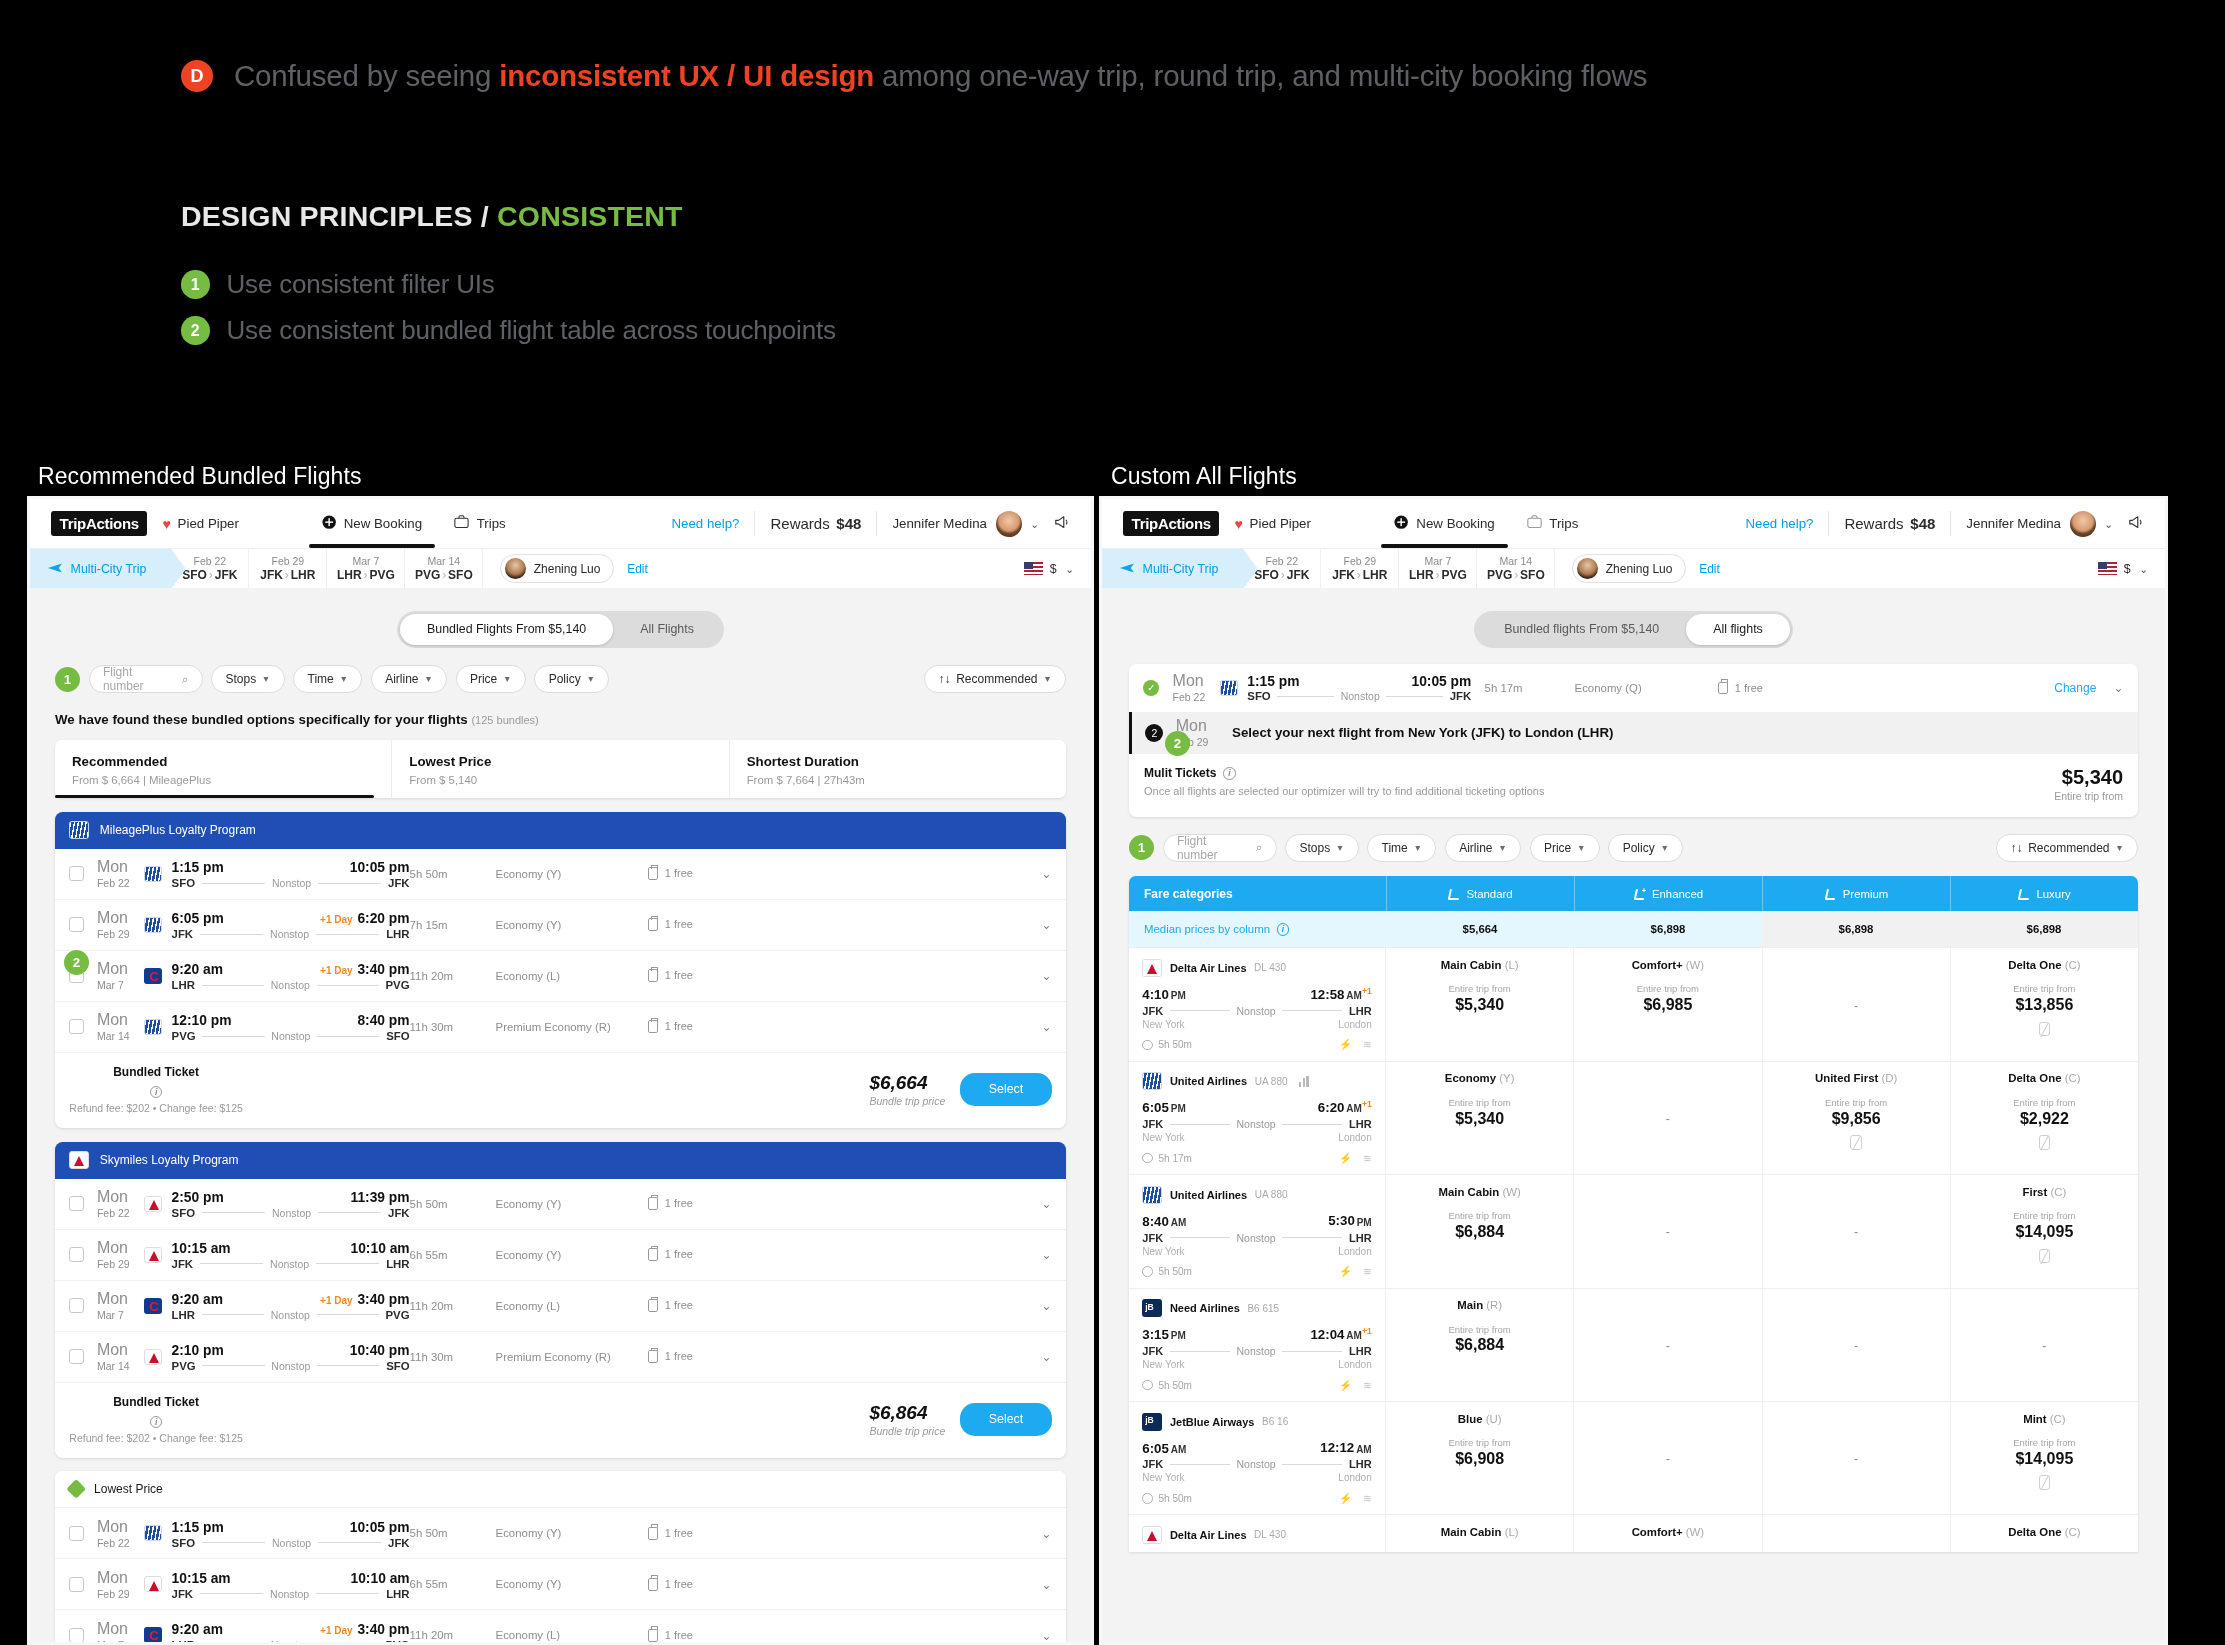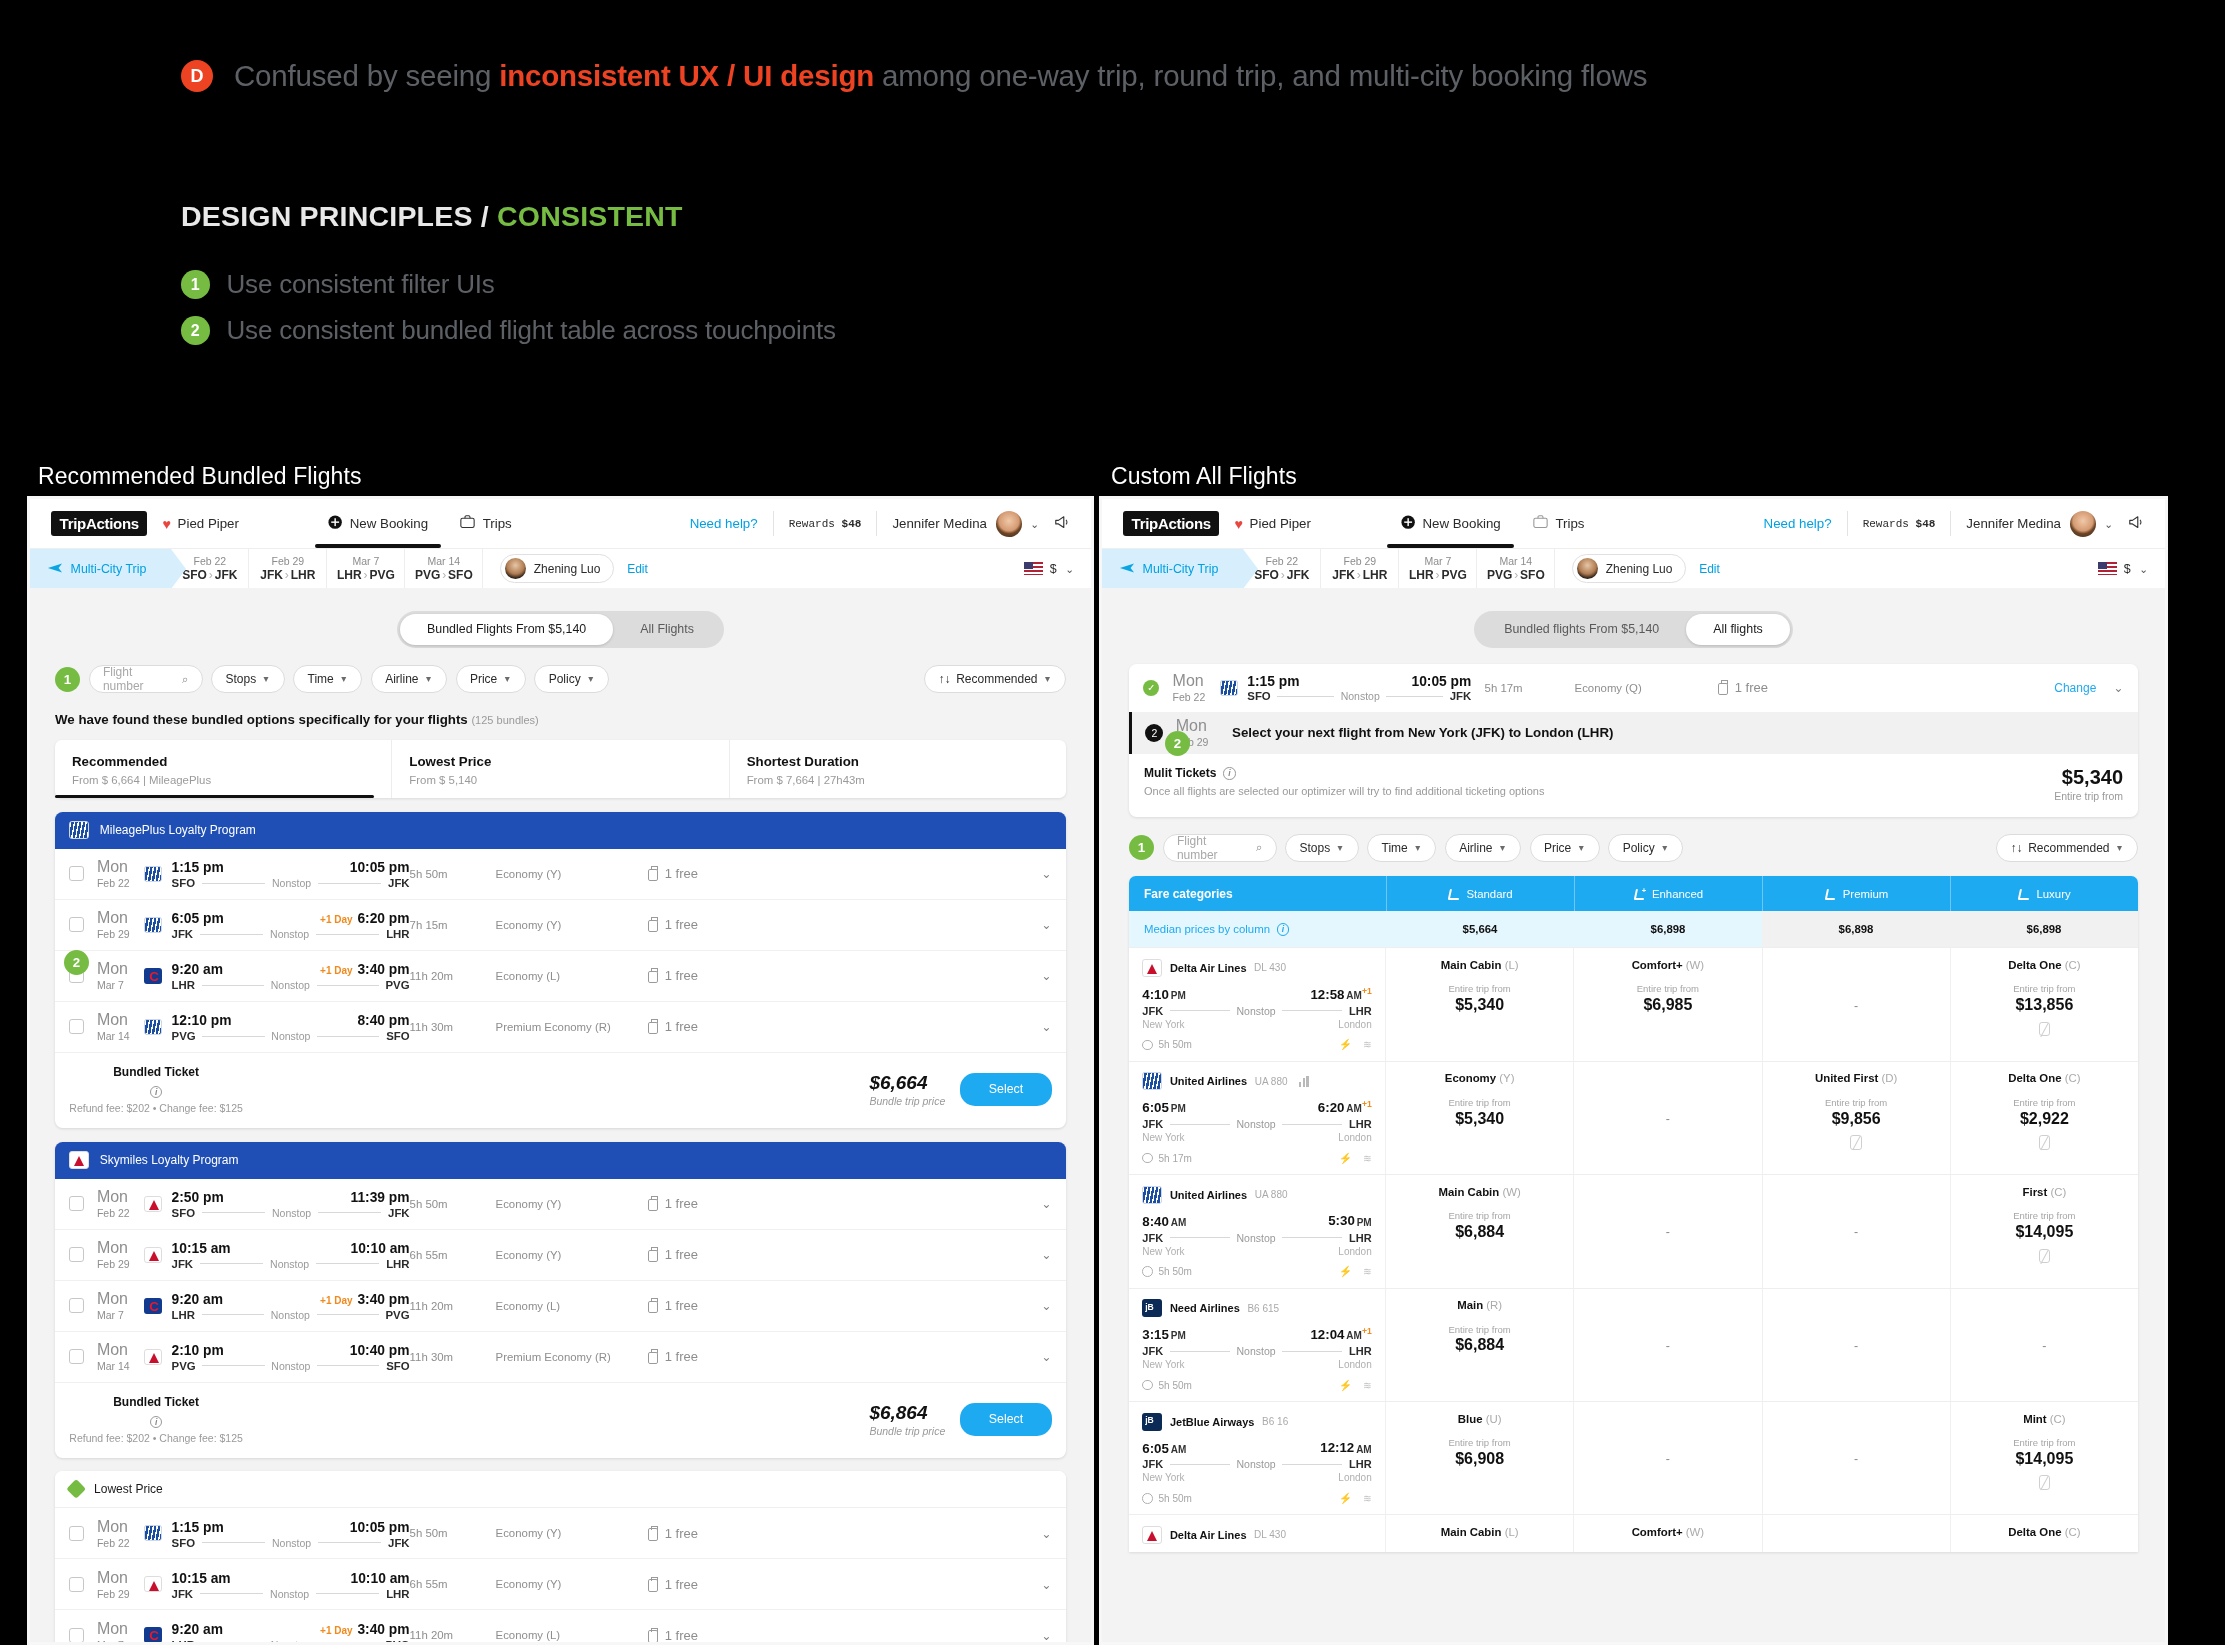--- a/index.html
+++ b/index.html
@@ -49,21 +49,21 @@
   .appnav { background:#fff; height:49px; display:flex; align-items:center; padding:0 21px; gap:0; }
   .logo { background:#111; color:#fff; font-size:15px; font-weight:700; padding:3.8px 8.6px; border-radius:2.9px; letter-spacing:-0.3px;}
   .heart { color:#e8473f; font-size:14.3px; margin-left:15px; }
   .company { font-size:13.3px; color:#2b2b2b; margin-left:6.7px; }
   .nav-mid { display:flex; align-items:center; gap:32px; margin-left:auto; margin-right:auto; }
   .nav-item { display:flex; align-items:center; gap:7.6px; font-size:13.3px; color:#2b2b2b; position:relative; height:49px; }
   .nav-item.active:after { content:""; position:absolute; left:-13.3px; right:-13.3px; bottom:0; height:3.8px; background:#111; border-radius:1.9px;}
   .nav-right { display:flex; align-items:center; gap:0; margin-left:auto; }
   .nav-sep { width:1px; height:25px; background:#e3e3e3; margin:0 15px; }
   .need-help { color:#00a0e3; font-size:13.3px; }
-  .rewards { font-size:11px; color:#2b2b2b;font-family:Liberation Mono, monospace; }
+  .rewards { font-size:15px; color:#2b2b2b; }
   .uname { font-size:13.3px; color:#2b2b2b; }
   .avatar { width:26px; height:26px; border-radius:50%; margin-left:8.6px;
     background: radial-gradient(circle at 50% 38%, #f0c9a8 0%, #d59a72 48%, #6c4527 62%, #3d2614 100%); }
   .chev { font-size:10.5px; color:#555; margin-left:8.6px; }
   .megaphone { margin-left:15px; font-size:15px; color:#333; }
 
   
   .tripbar { background:#fff; height:40px; display:flex; align-items:stretch; border-top:1px solid #eee; }
   .trip-tag {
     background:#d7effc; color:#00a0e3; font-size:12.4px; display:flex; align-items:center; gap:7.6px;
@@ -148,21 +148,21 @@
   .times .tr1 { display:flex; align-items:baseline; justify-content:space-between; }
   .t-dep, .t-arr { font-size:13.8px; font-weight:700; color:#111; }
   .plus1 { color:#f08a1d; font-size:10px; font-weight:700; margin-right:4.8px; }
   .times .tr2 { display:flex; align-items:center; justify-content:space-between; margin-top:1.9px; }
   .ap { font-size:11.4px; color:#2b2b2b; font-weight:600; }
   .stopline { flex:1; display:flex; align-items:center; gap:6.7px; margin:0 6.7px; }
   .stopline .ln { flex:1; height:1px; background:#d8d8d8; }
   .stopline .txt { font-size:10.5px; color:#9a9a9a; white-space:nowrap; }
   .dur { width:86px; font-size:11.4px; color:#8e8e8e; }
   .cabin { width:152px; font-size:11.4px; color:#8e8e8e; }
-  .bag { width:105px; font-size:13px; color:#8e8e8e; display:flex; align-items:flex-end; gap:6.7px; }
+  .bag { width:105px; font-size:11px; color:#8e8e8e; display:flex; align-items:flex-start; gap:6.7px; }
   .bag-ico { width:10.5px; height:12.4px; border:1.3px solid #9a9a9a; border-radius:1.9px; position:relative; flex:none;}
   .bag-ico:before { content:""; position:absolute; left:2.9px; top:-3.8px; width:4.8px; height:2.9px; border:1.3px solid #9a9a9a; border-bottom:none;}
   .expand { margin-left:auto; color:#7d7d7d; font-size:12.4px; }
 
   .fc-foot { display:flex; align-items:center; padding:12.4px 14.3px 14.3px 14.3px; }
   .bt { font-size:12px; color:#111; font-weight:700; display:flex; align-items:center; gap:6.7px;flex-direction:column; }
   .info-i { width:12.4px; height:12.4px; border:1.1px solid #9a9a9a; border-radius:50%; color:#8a8a8a;
             font-size:8.6px; display:flex; align-items:center; justify-content:center; font-style:italic; font-weight:700;}
   .fees { font-size:10.5px; color:#9a9a9a; margin-top:3.8px; }
   .price-wrap { margin-left:auto; margin-right:15px;font-style:italic; }

